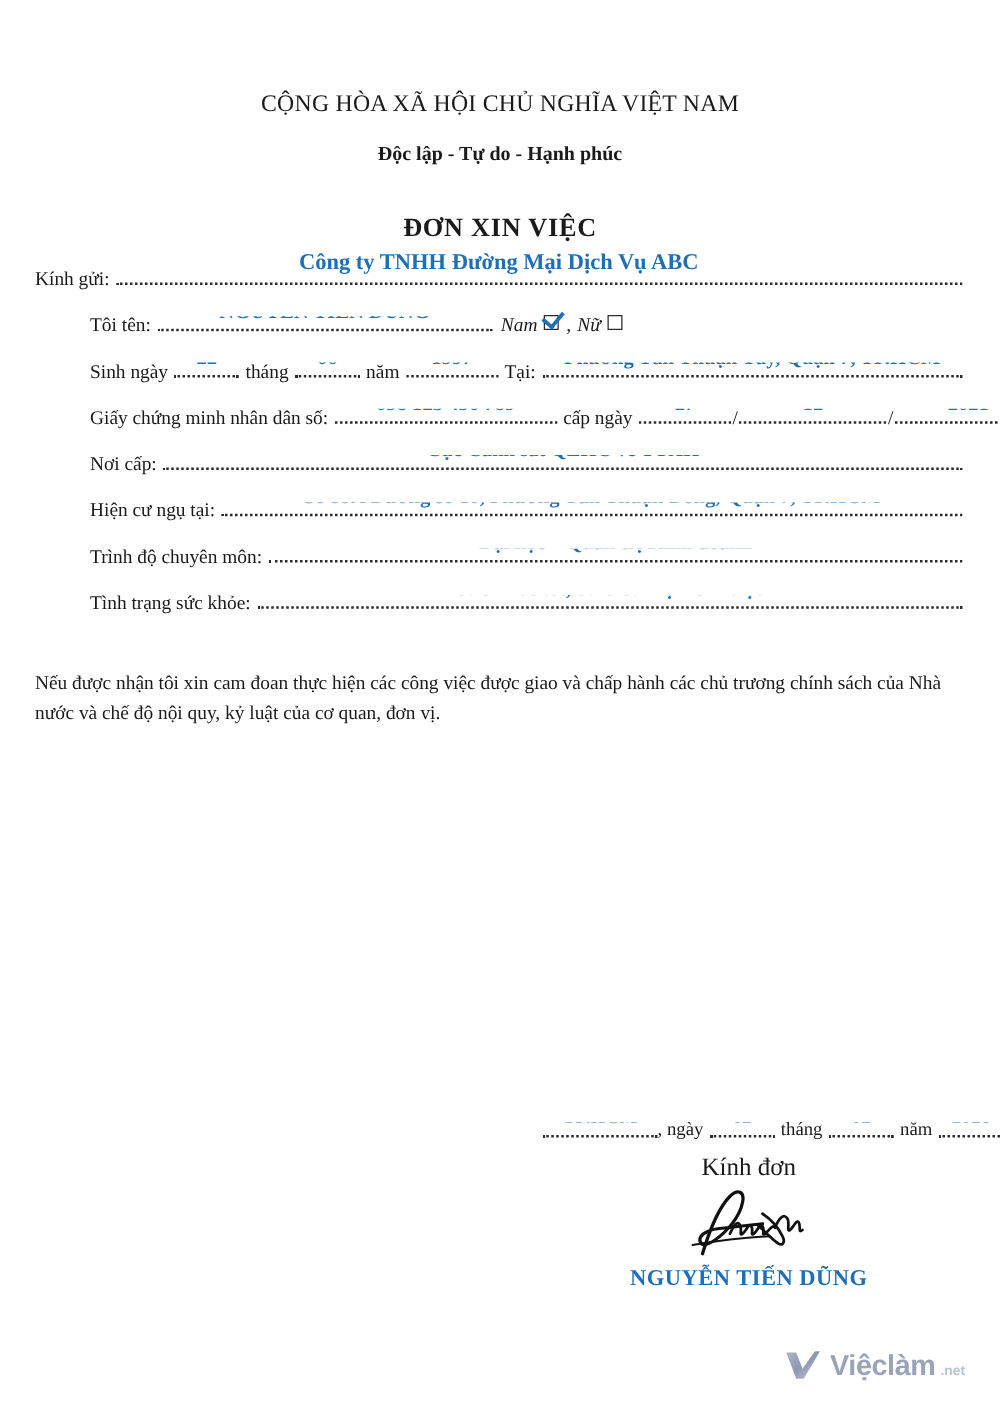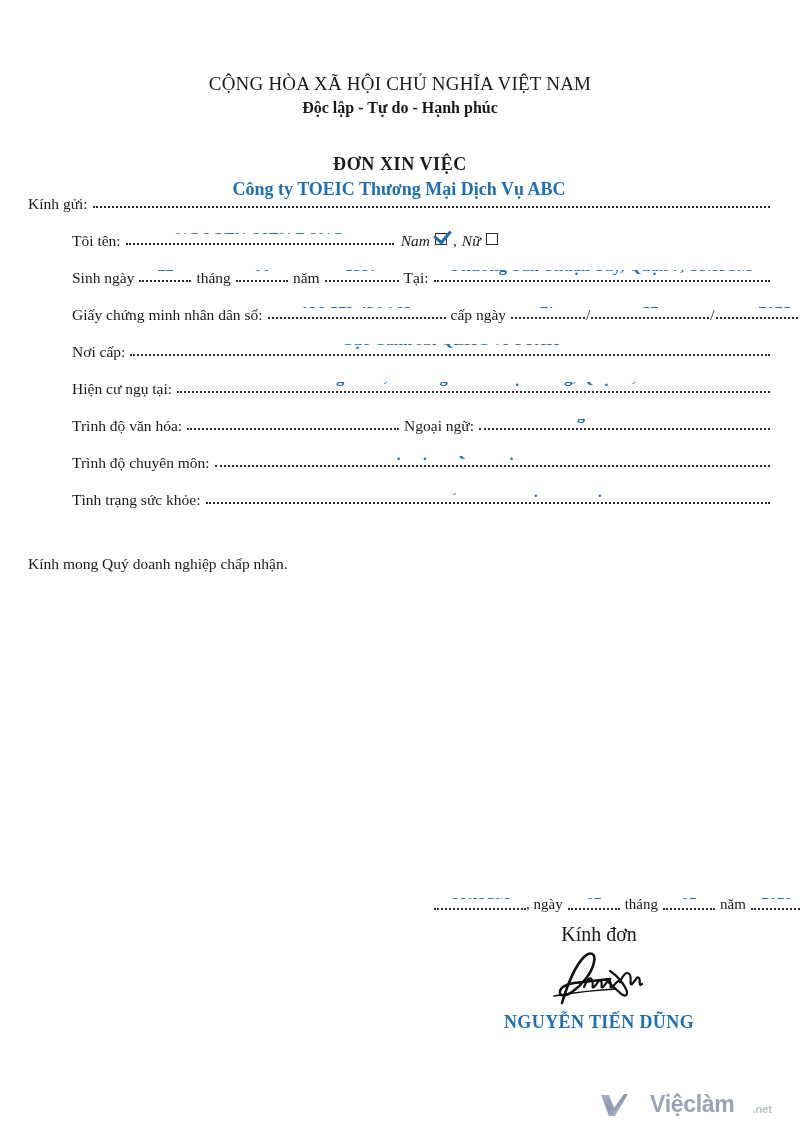--- a/index.html
+++ b/index.html
@@ -28,25 +28,25 @@
   }
   .nation-title {
     font-size: 19px;
     font-weight: normal;
     letter-spacing: 0.2px;
     line-height: 1.25;
   }
   .nation-motto {
     font-size: 16px;
     font-weight: bold;
-    margin-top: 2px;
+    margin-top: 18px;
     line-height: 1.25;
   }
   .doc-title {
-    font-size: 18px;
+    font-size: 21px;
     font-weight: bold;
     letter-spacing: 0.6px;
     margin-top: 36px;
   }
 
   
   .form {
     margin: 0 30px 0 28px;
     padding-top: 20px;
   }
@@ -187,24 +187,24 @@
     font-weight: bold;
     font-size: 18px;
     letter-spacing: 0.4px;
     margin-top: 2px;
   }
 
   
   .logo {
     position: absolute;
     right: 28px;
-    bottom: 12px;
+    bottom: 24px;
     display: flex;
-    align-items: center;
-    gap: 21px;
+    align-items: flex-start;
+    gap: 7px;
   }
   .logo-text {
     font-family: "Liberation Sans", sans-serif;
     font-size: 23px;
     font-weight: bold;
     color: #9aa3b8;
     letter-spacing: -0.3px;
   }
   .logo-tld {
     font-family: "Liberation Sans", sans-serif;
@@ -226,21 +226,21 @@
     <div class="nation-motto">Độc lập - Tự do - Hạnh phúc</div>
     <div class="doc-title">ĐƠN XIN VIỆC</div>
   </div>
 
   <div class="form">
 
     <div class="row company-wrap">
       <span class="lbl">Kính gửi:</span>
       <span class="gap"></span>
       <span class="dots"></span>
-      <span class="company">Công ty TOEIC Thương Mại Dịch Vụ ABC</span>
+      <span class="company">Công ty TNHH Đường Mại Dịch Vụ ABC</span>
     </div>
 
     <div class="row">
       <span class="lbl">Tôi tên:</span>
       <span class="gap"></span>
       <span class="dots w-name">
         <span class="val center">NGUYỄN TIẾN DŨNG</span>
       </span>
       <span class="gender">
         <span>Nam</span>
@@ -308,54 +308,41 @@
     </div>
 
     <div class="row">
       <span class="lbl">Hiện cư ngụ tại:</span>
       <span class="gap"></span>
       <span class="dots">
         <span class="val center">Số 59A Đường số 10, Phường Tân Thuận Đông, Quận 7, TP.HCM</span>
       </span>
     </div>
 
-    <div class="row">
-      <span class="lbl">Trình độ văn hóa:</span>
-      <span class="gap"></span>
-      <span class="dots w-edu">
-        <span class="val center">12/12</span>
-      </span>
-      <span class="gap"></span>
-      <span class="lbl">Ngoại ngữ:</span>
-      <span class="gap"></span>
-      <span class="dots">
-        <span class="val center">Tiếng Anh TOEIC 850</span>
-      </span>
-    </div>
 
     <div class="row">
       <span class="lbl">Trình độ chuyên môn:</span>
       <span class="gap"></span>
       <span class="dots">
         <span class="val center">Đại học – Quản trị Kinh doanh</span>
       </span>
     </div>
 
     <div class="row">
       <span class="lbl">Tình trạng sức khỏe:</span>
       <span class="gap"></span>
       <span class="dots">
         <span class="val center">Sức khỏe tốt, đủ điều kiện làm việc</span>
       </span>
     </div>
 
   </div>
 
   <div class="paras">
-    <p class="para">Kính mong Quý doanh nghiệp chấp nhận.</p>
+    <p class="para">Nếu được nhận tôi xin cam đoan thực hiện các công việc được giao và chấp hành các chủ trương chính sách của Nhà nước và chế độ nội quy, kỷ luật của cơ quan, đơn vị.</p>
   </div>
 
   <div class="sign-block">
 
     <div class="date-line">
       <span class="dots w-lg" style="width:92px">
         <span class="val center">TP.HCM</span>
       </span>
       <span class="lbl">, ngày</span>
       <span class="gap"></span>

